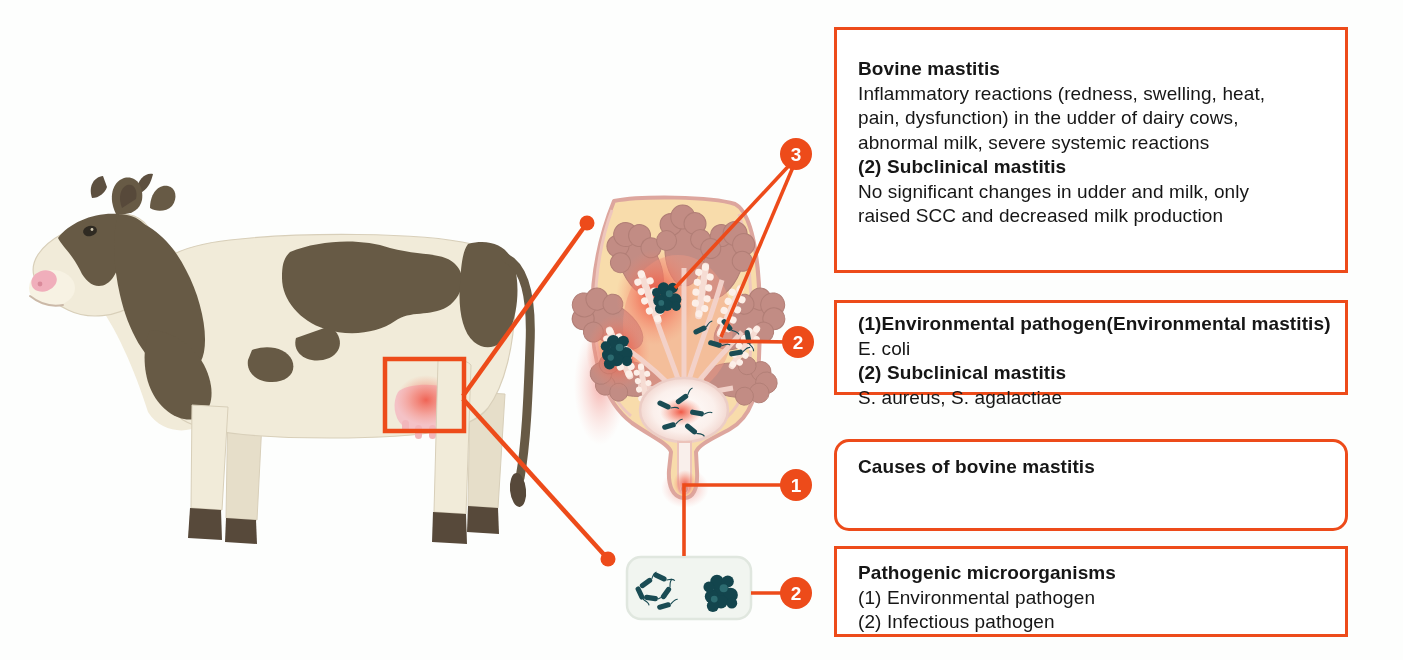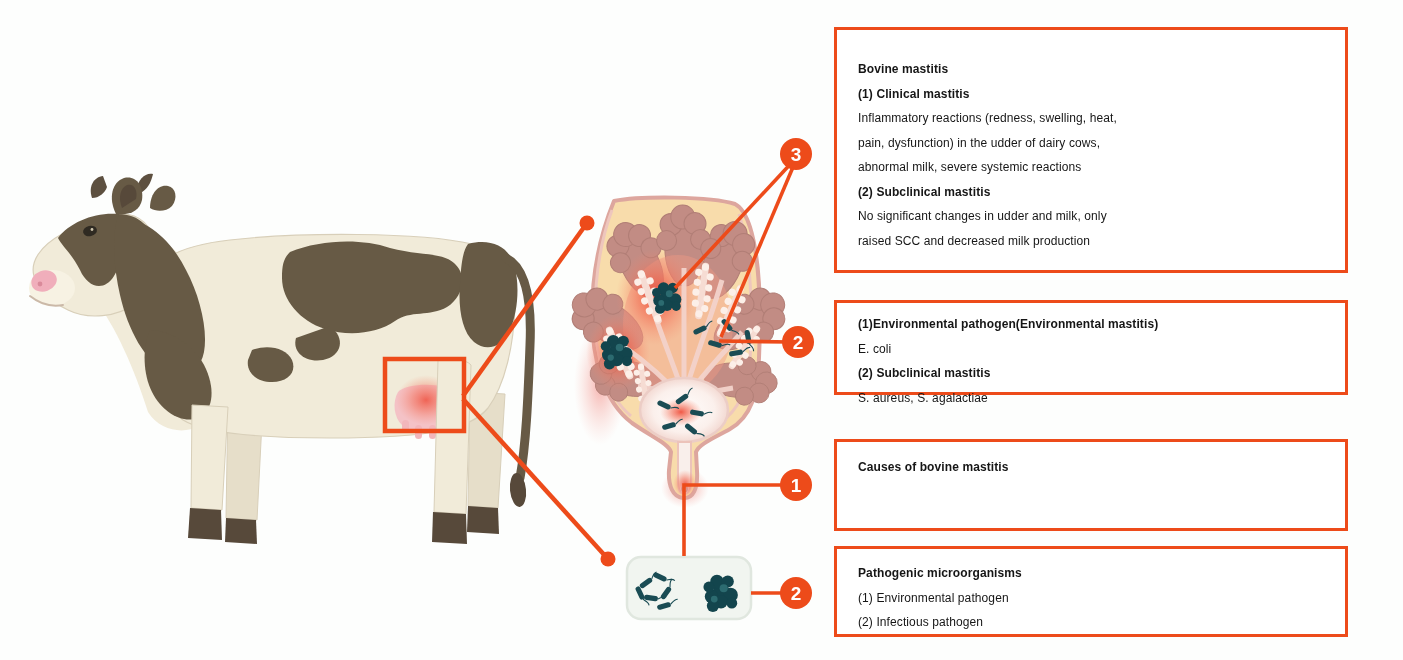--- a/index.html
+++ b/index.html
@@ -10,27 +10,27 @@
     font-family:"Liberation Sans", sans-serif;
   }
   .art { position:absolute; left:0; top:0; width:1403px; height:660px; }
 
   .acc-stroke { stroke:var(--accent); }
   .acc-fill   { fill:var(--accent); }
 
   .infobox {
     position:absolute; left:834px; width:514px; box-sizing:border-box;
     background:#ffffff; border:3px solid var(--accent);
-    color:#161616; font-size:12px; line-height:24.5px; letter-spacing:.1px;
+    color:#161616; font-size:19px; line-height:24.5px; letter-spacing:.1px;
   }
   .infobox .line { white-space:nowrap; }
   .infobox .line.b { font-weight:700; }
   #box0 { top:27px;  height:246px; padding:27px 20px 0 21px; }
   #box1 { top:300px; height:95px; padding:9px  20px 0 21px; }
-  #box2 { top:439px; height:92px;  padding:13px 20px 0 21px; }
+  #box2 { top:439px; height:92px;  padding:13px 20px 0 21px;border-radius:15px; }
   #box3 { top:546px; height:91px;  padding:12px 37px 0 21px; }
 
   .marker-num { fill:#ffffff; font-family:"Liberation Sans",sans-serif; font-weight:700; font-size:19px; text-anchor:middle; }
 </style>
 </head>
 <body>
 
 <div class="stage">
 
   <svg class="art" viewBox="0 0 1403 660" aria-hidden="true">
@@ -256,21 +256,20 @@
       <text x="796" y="492" class="marker-num">1</text>
     </g>
     <g>
       <circle cx="796" cy="593" r="16" class="acc-fill"></circle>
       <text x="796" y="600" class="marker-num">2</text>
     </g>
   </svg>
 
   <div class="infobox" id="box0">
       <div class="line b">Bovine mastitis</div>
-      <div class="line b">(1) Clinical mastitis</div>
       <div class="line">Inflammatory reactions (redness, swelling, heat,</div>
       <div class="line">pain, dysfunction) in the udder of dairy cows,</div>
       <div class="line">abnormal milk, severe systemic reactions</div>
       <div class="line b">(2) Subclinical mastitis</div>
       <div class="line">No significant changes in udder and milk, only</div>
       <div class="line">raised SCC and decreased milk production</div>
     </div>
   <div class="infobox" id="box1">
       <div class="line b">(1)Environmental pathogen(Environmental mastitis)</div>
       <div class="line">E. coli</div>

